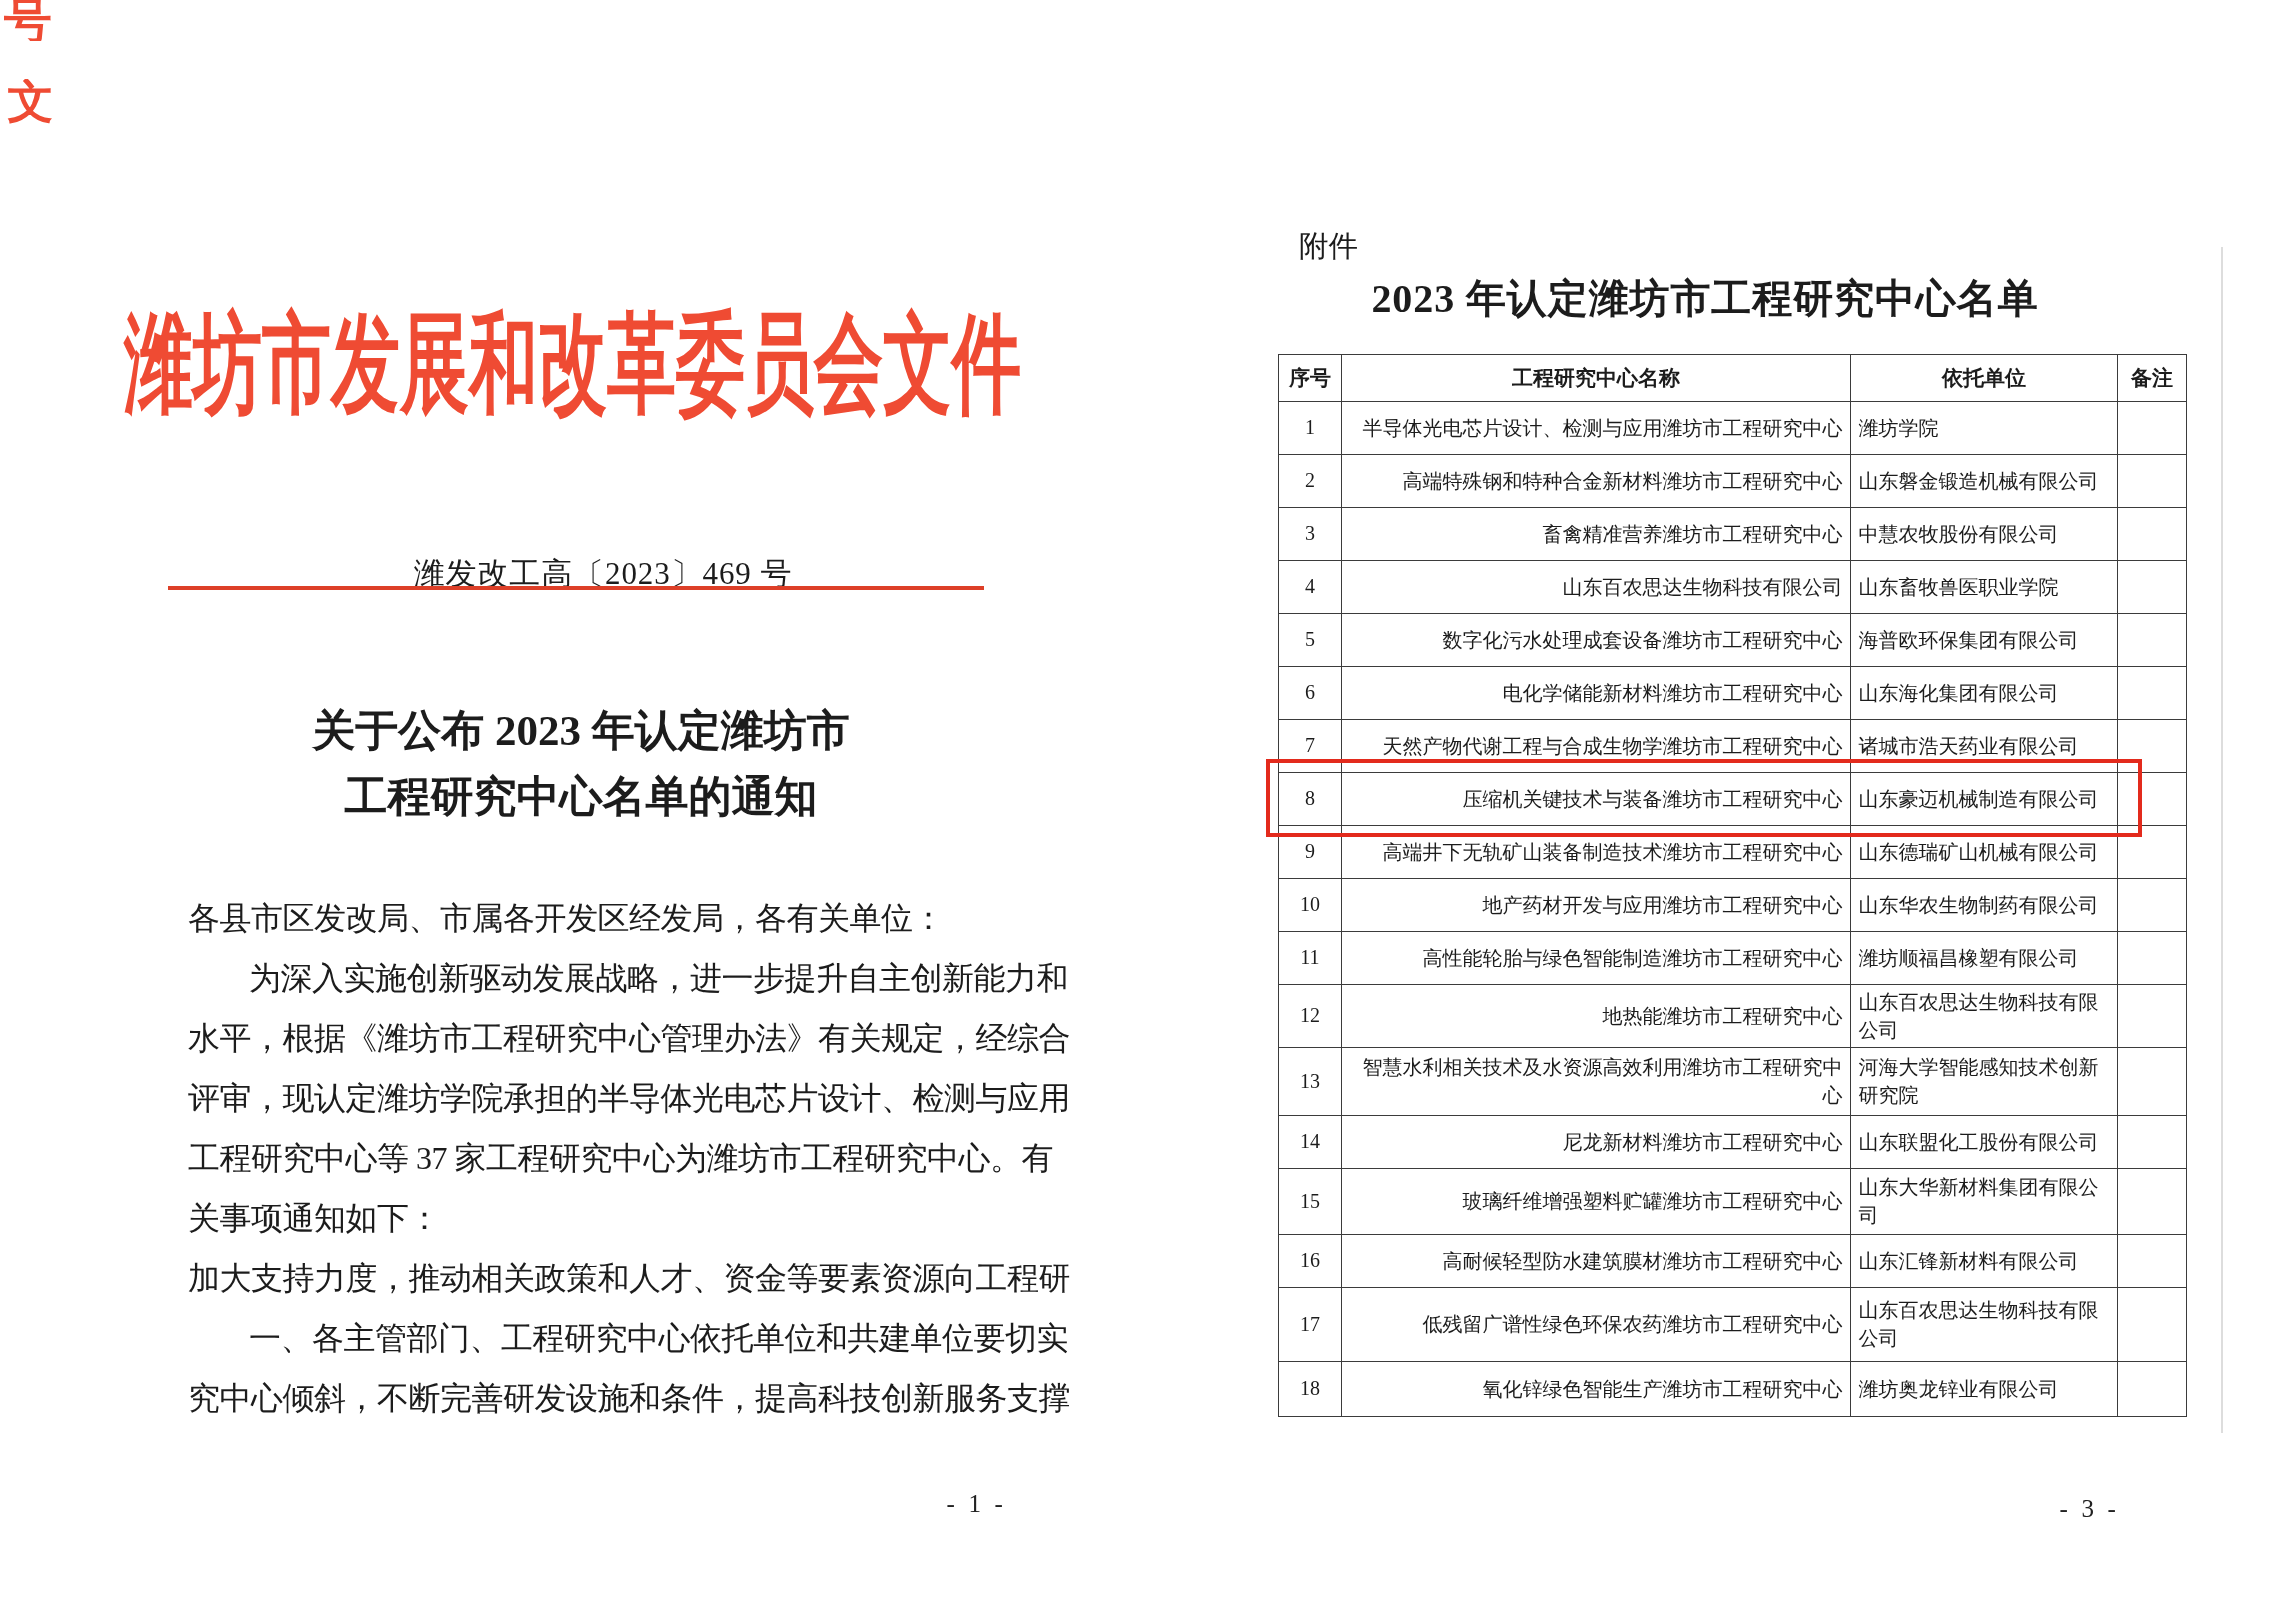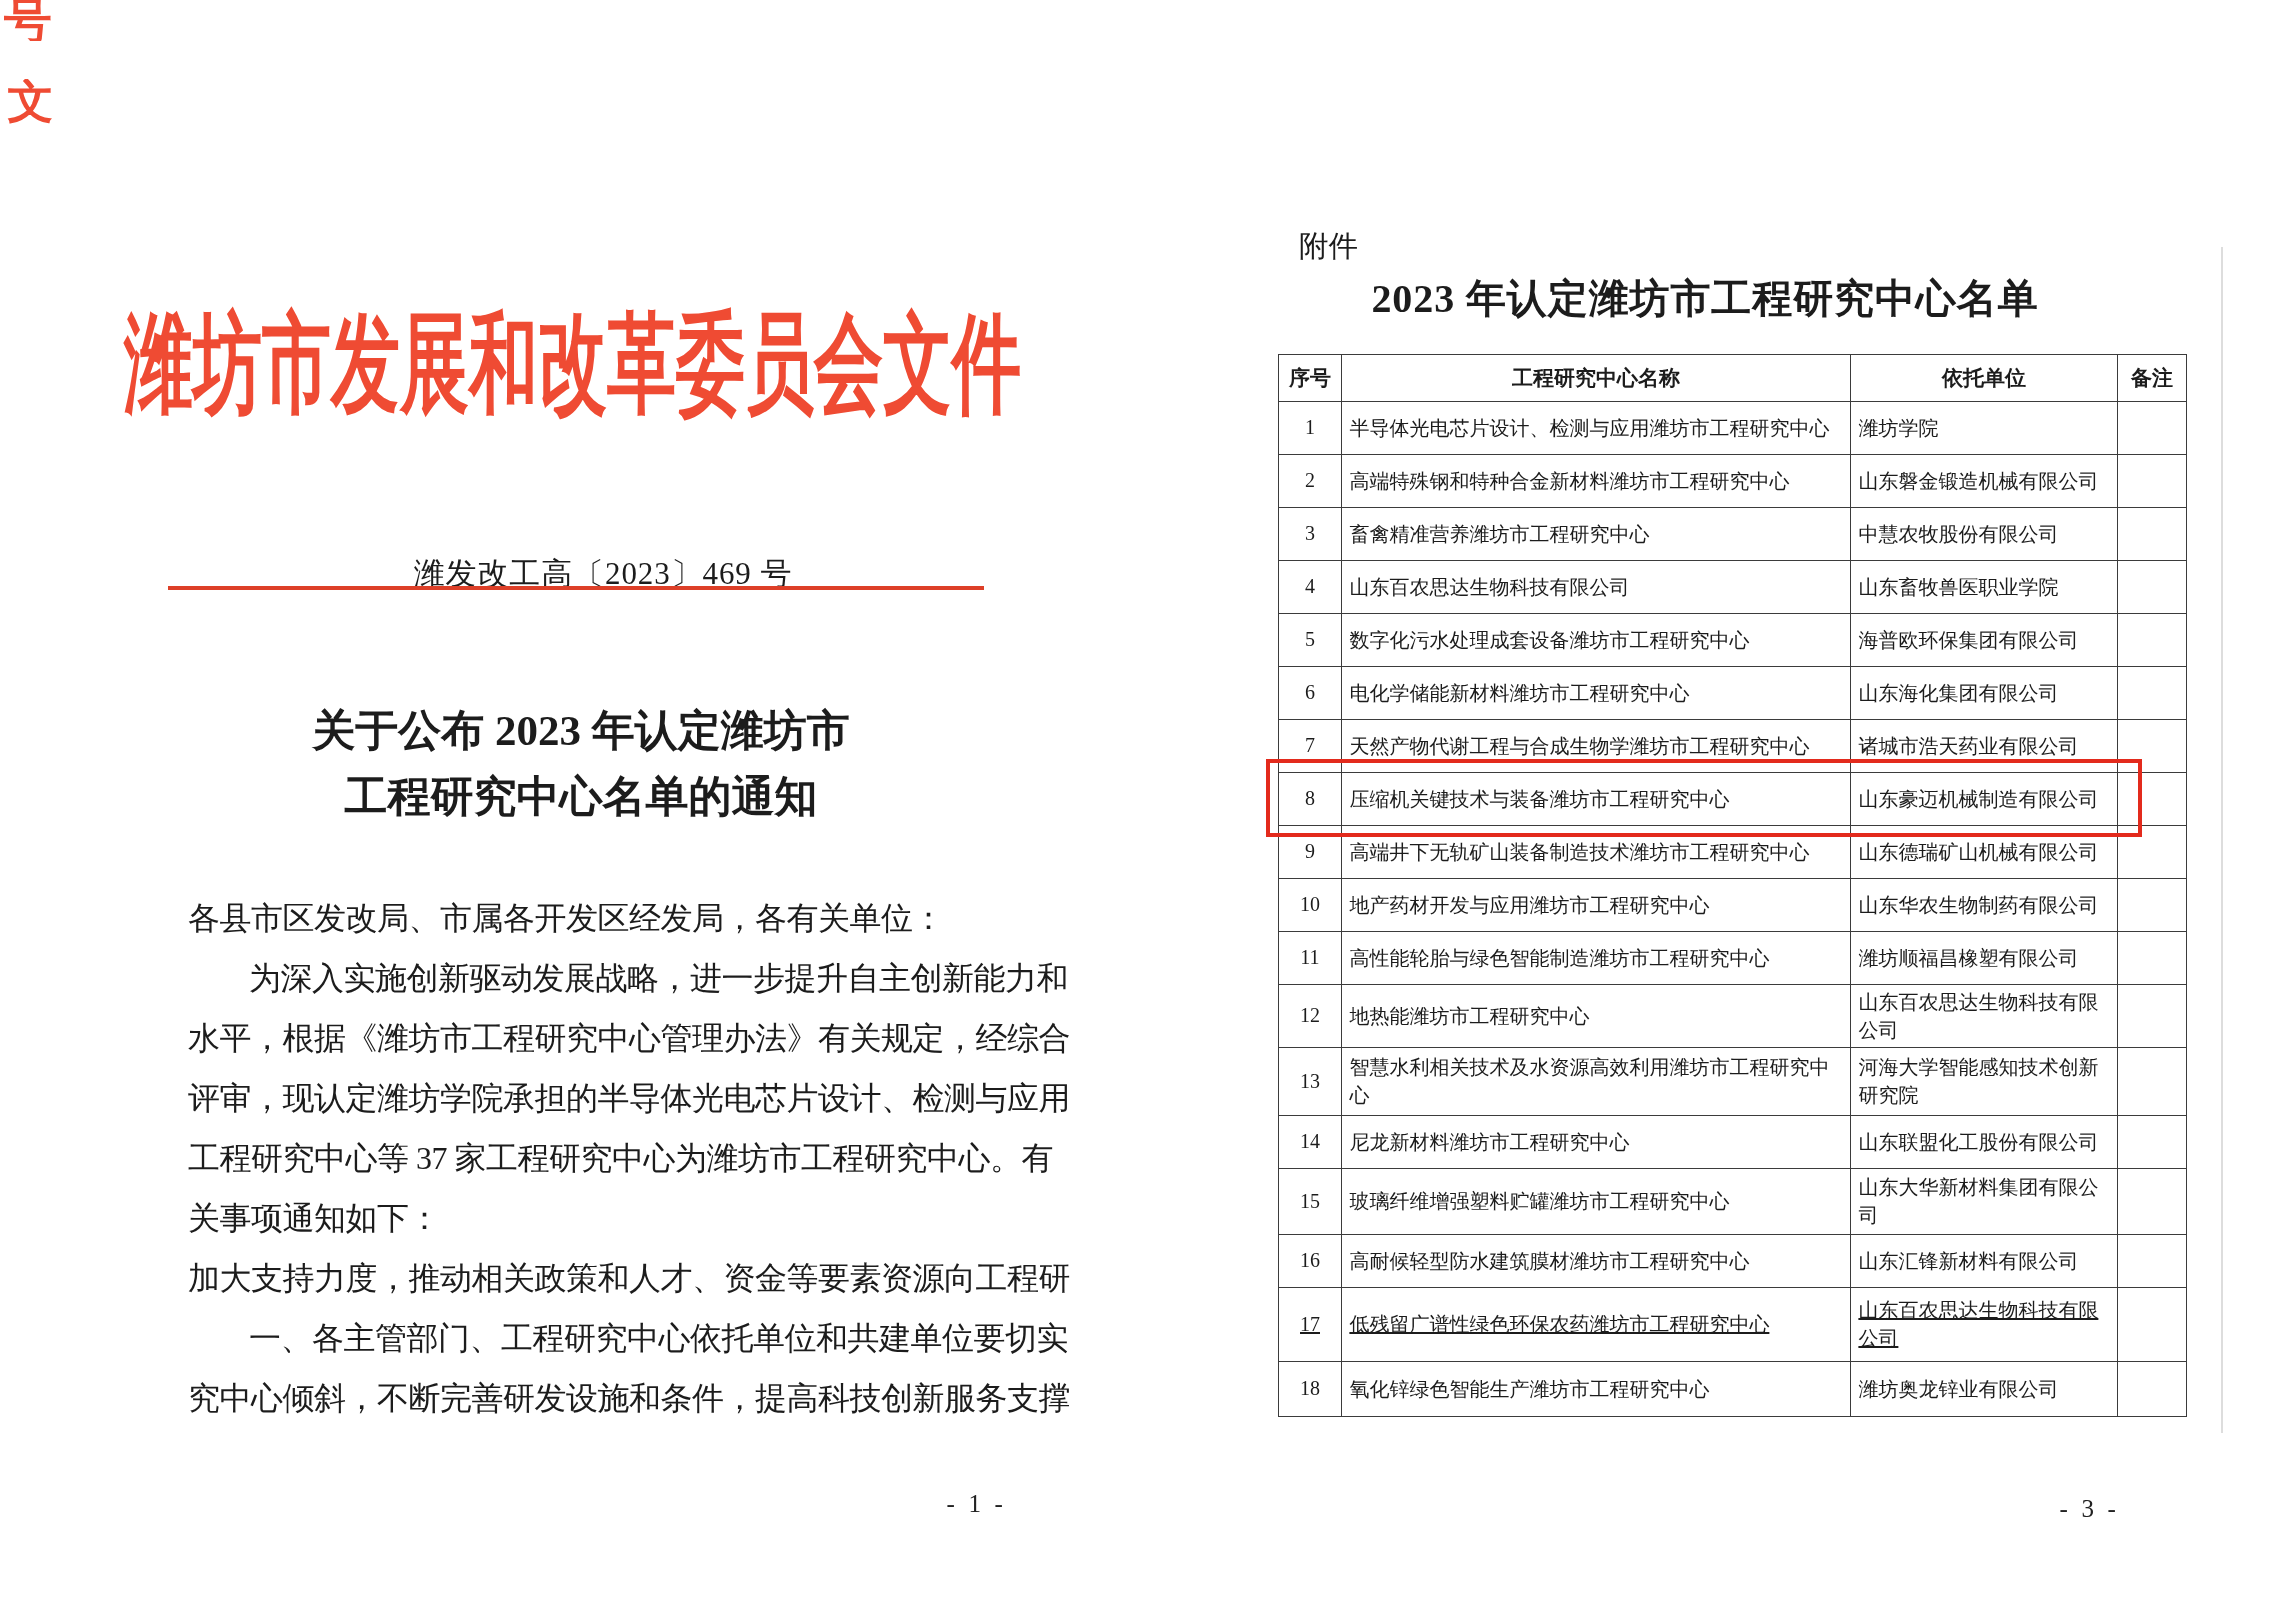--- a/index.html
+++ b/index.html
@@ -43,28 +43,28 @@
   table.centers{
     position:absolute;left:1278px;top:354px;width:908px;
     border-collapse:collapse;table-layout:fixed;font-size:20px;
   }
   table.centers th,table.centers td{
     border:1.8px solid #3b3b3b;padding:1.8px 7.4px;vertical-align:middle;
     overflow:hidden;
   }
   table.centers th{font-size:21px;font-weight:bold;text-align:center;height:42px;padding:1.8px 1.8px;}
   td.no{text-align:center;padding:1.8px 1.8px;}
-  td.name{text-align:left;padding:1.8px 7.4px 1.8px 11px;line-height:28px;margin-top:48px;}
+  td.name{text-align:right;padding:1.8px 7.4px 1.8px 11px;line-height:28px;margin-top:48px;}
   td.unit{text-align:left;padding:1.8px 5.5px 1.8px 9.2px;line-height:28px;}
   td.remark{padding:1.8px 1.8px;}
   tbody tr{height:53px;}
   tbody tr:nth-child(12){height:63px;}
   tbody tr:nth-child(13){height:68px;}
   tbody tr:nth-child(15){height:66px;}
-  tbody tr:nth-child(17){height:74px;text-decoration:underline;}
+  tbody tr:nth-child(17){height:74px;}
   tbody tr:nth-child(18){height:55px;}
   .highlight-box{
     position:absolute;left:1266px;top:759px;width:868px;height:70px;
     border:4.6px solid #e32a1c;background:transparent;
   }
 </style>
 </head>
 <body>
 
 <div class="scan">

